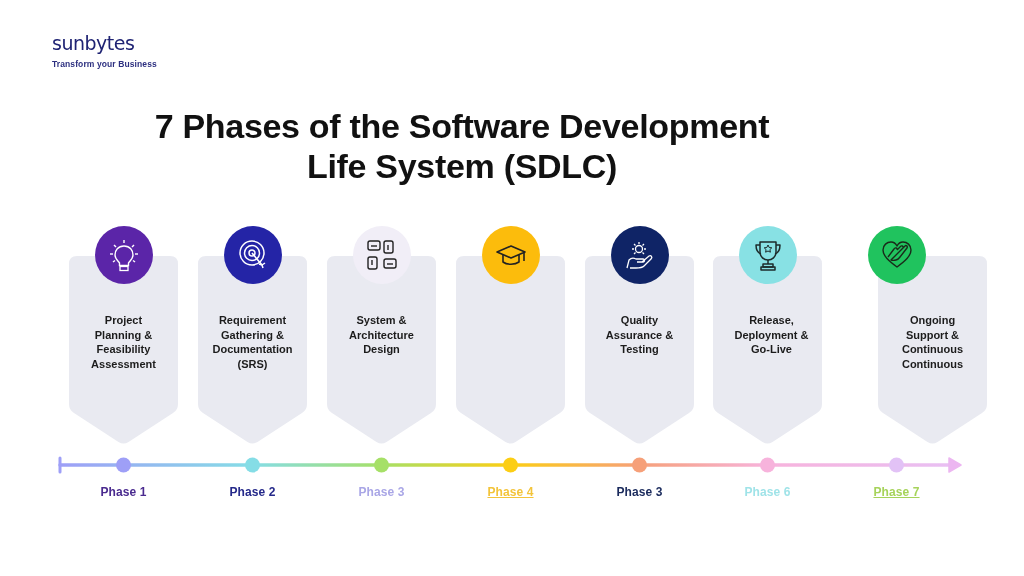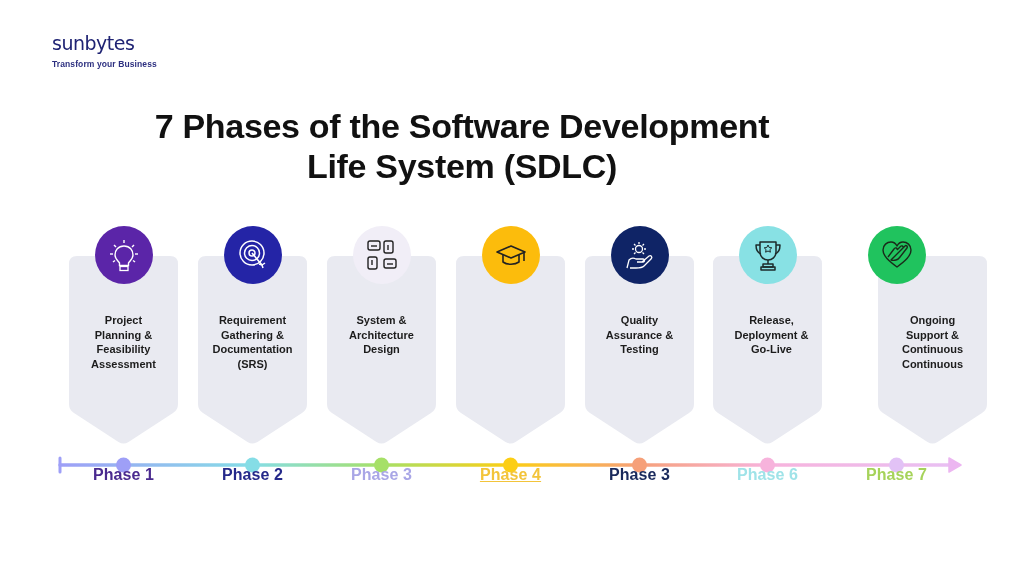--- a/index.html
+++ b/index.html
@@ -83,24 +83,24 @@
     }
     .icon-circle svg { display: block; }
 
     .timeline {
       position: absolute;
       left: 0;
       top: 0;
     }
     .phase-label {
       position: absolute;
-      top: 466px;
+      top: 485px;
       width: 100px;
       text-align: center;
-      font-size: 16px;
+      font-size: 12px;
       font-weight: 700;
       letter-spacing: 0.1px;
     }
   </style>
 </head>
 <body>
 
 <div class="logo">
   <div class="logo-word">sunbytes</div>
   <div class="logo-tag">Transform your Business</div>
@@ -208,21 +208,21 @@
     </g>
 </svg>
 
 <div id="phase-labels">
     <div class="phase-label" style="left: 73.5px; color: rgb(74, 42, 143);">Phase 1</div>
     <div class="phase-label" style="left: 202.5px; color: rgb(37, 41, 138);">Phase 2</div>
     <div class="phase-label" style="left: 331.5px; color: rgb(169, 166, 230);">Phase 3</div>
     <div class="phase-label" style="left: 460.5px; color: rgb(243, 196, 58); text-decoration: underline;">Phase 4</div>
     <div class="phase-label" style="left: 589.5px; color: rgb(26, 42, 92);">Phase 3</div>
     <div class="phase-label" style="left: 717.5px; color: rgb(159, 227, 232);">Phase 6</div>
-    <div class="phase-label" style="left: 846.5px; color: rgb(166, 211, 90);">Phase 7</div>
+    <div class="phase-label" style="left: 846.5px; color: rgb(166, 211, 90); text-decoration: underline;">Phase 7</div>
   </div>
 
 <div class="icon-circle" style="left: 94.5px; background: rgb(91, 37, 168);">
     <svg width="36" height="36" viewBox="-18 -18 36 36">
       <path d="M0 -9 C-6 -9 -9 -4.5 -9 0 C-9 3.5 -6.5 5.5 -4.5 8 L-4.5 10.5 L4.5 10.5 L4.5 8 C6.5 5.5 9 3.5 9 0 C9 -4.5 6 -9 0 -9 Z" fill="none" stroke="#ffffff" stroke-width="1.4"></path>
       <rect x="-4" y="11.5" width="8" height="4" fill="none" stroke="#ffffff" stroke-width="1.3"></rect>
       <line x1="0" y1="-15" x2="0" y2="-12" stroke="#ffffff" stroke-width="1.4"></line>
       <line x1="-10" y1="-10" x2="-8" y2="-8" stroke="#ffffff" stroke-width="1.4"></line>
       <line x1="10" y1="-10" x2="8" y2="-8" stroke="#ffffff" stroke-width="1.4"></line>
       <line x1="-14" y1="-1" x2="-11" y2="-1" stroke="#ffffff" stroke-width="1.4"></line>

